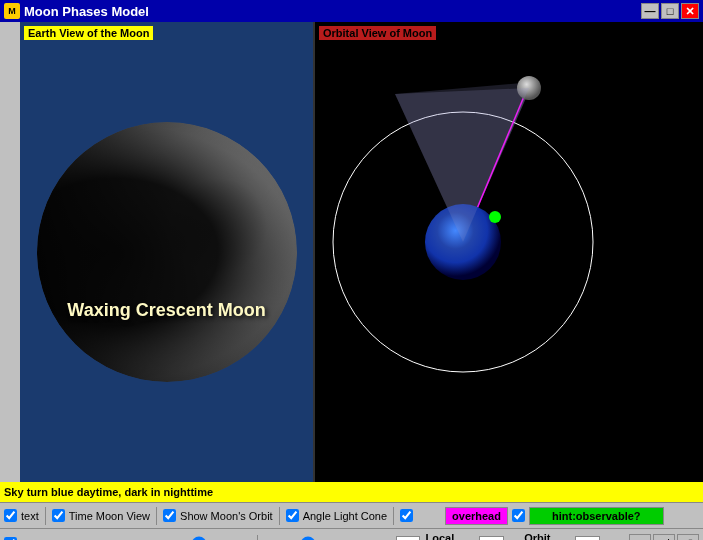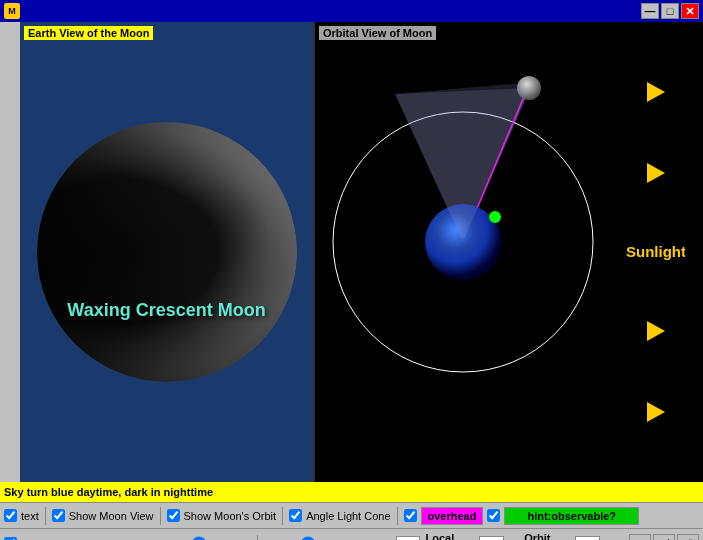--- a/index.html
+++ b/index.html
@@ -56,32 +56,32 @@
     
     .moon-dark-overlay {
       position: absolute;
       top: 0; left: 0; width: 100%; height: 100%;
       border-radius: 50%;
       background: radial-gradient(ellipse at 30% 50%, rgba(0,0,0,0.95) 0%, rgba(0,0,0,0.9) 40%, rgba(0,0,0,0.3) 70%, transparent 100%);
     }
     .moon-label {
       position: absolute;
       bottom: 35%; left: 50%; transform: translateX(-50%);
-      color: #5eead4; font-size: 18px; font-weight: bold;
+      color: #fef9c3; font-size: 18px; font-weight: bold;
       text-shadow: 2px 2px 4px rgba(0,0,0,0.8);
       white-space: nowrap;
     }
 
     
     .orbital-view {
       width: 370px; height: 460px; background: #000; position: relative; overflow: hidden;
     }
     .orbital-panel-label {
       position: absolute; top: 4px; left: 4px;
-      background: #a3a3a3; color: #000; font-size: 11px; font-weight: bold;
+      background: #b91c1c; color: #000; font-size: 11px; font-weight: bold;
       padding: 1px 4px; z-index: 10;
     }
     .arrow-right {
       width: 0; height: 0;
       border-top: 10px solid transparent;
       border-bottom: 10px solid transparent;
       border-left: 18px solid #ffcc00;
     }
 
     
@@ -95,21 +95,21 @@
     .controls-bar {
       height: 26px; background: #c0c0c0; border-top: 1px solid #888;
       display: flex; align-items: center; padding: 0 4px; gap: 4px;
     }
     .ctrl-checkbox { width: 13px; height: 13px; cursor: pointer; }
     .ctrl-label { font-size: 11px; color: #000; white-space: nowrap; }
     .ctrl-sep { width: 1px; background: #888; height: 18px; margin: 0 2px; }
 
     .overhead-btn {
       background: #ff00ff; color: #000; font-size: 11px; font-weight: bold;
-      padding: 2px 6px; border: 1px solid #888; cursor: pointer; white-space: nowrap;
+      padding: 2px 6px; border: 1px solid #888; cursor: pointer; white-space: nowrap; margin-left: 28px;
     }
     .hint-btn {
       background: #00cc00; color: #000; font-size: 11px; font-weight: bold;
       padding: 2px 22px; border: 1px solid #888; cursor: pointer; white-space: nowrap;
     }
 
     
     .bottom-controls {
       height: 30px; background: #c0c0c0; border-top: 1px solid #888;
       display: flex; align-items: center; padding: 0 4px; gap: 6px;
@@ -133,20 +133,21 @@
     .orbital-svg {
       position: absolute; top: 0; left: 0; width: 310px; height: 460px; z-index: 3;
     }
   </style>
 </head>
 <body>
 
 <div class="title-bar">
   <div class="title-bar-left">
     <div class="title-icon">M</div>
+    <span class="title-text">Moon Phases Model</span>
   </div>
   <div class="title-buttons">
     <div class="title-btn">—</div>
     <div class="title-btn">□</div>
     <div class="title-btn close">✕</div>
   </div>
 </div>
 
 <div class="main-content">
 
@@ -188,42 +189,35 @@
 
       <circle cx="148" cy="220" r="38" fill="url(#earthGrad)"></circle>
 
       <circle cx="180" cy="195" r="6" fill="#00ff00"></circle>
 
       <circle cx="214" cy="66" r="12" fill="url(#moonGrad)"></circle>
 
       <polygon points="214,66 148,220 80,72" fill="rgba(150,150,200,0.2)" stroke="none"></polygon>
     </svg>
 
-    <div style="position:absolute; right:0; top:0; width:58px; height:460px; background:#000; display:flex; flex-direction:column; align-items:center; justify-content:space-around; padding:30px 0;">
-      <div class="arrow-right"></div>
-      <div class="arrow-right"></div>
-      <div style="color:#ffcc00; font-weight:bold; font-size:15px; text-align:center;">Sunlight</div>
-      <div class="arrow-right"></div>
-      <div class="arrow-right"></div>
-    </div>
   </div>
 </div>
 
 <div class="status-bar">
   <span>Sky turn blue daytime, dark in nighttime</span>
 </div>
 
 <div class="controls-bar">
   <input type="checkbox" class="ctrl-checkbox" checked="" style="">
   <span class="ctrl-label">text</span>
 
   <div class="ctrl-sep"></div>
 
   <input type="checkbox" class="ctrl-checkbox" checked="" style="">
-  <span class="ctrl-label">Show Moon View</span>
+  <span class="ctrl-label">Time Moon View</span>
 
   <div class="ctrl-sep"></div>
 
   <input type="checkbox" class="ctrl-checkbox" checked="" style="">
   <span class="ctrl-label">Show Moon's Orbit</span>
 
   <div class="ctrl-sep"></div>
 
   <input type="checkbox" class="ctrl-checkbox" checked="" style="">
   <span class="ctrl-label">Angle Light Cone</span>

